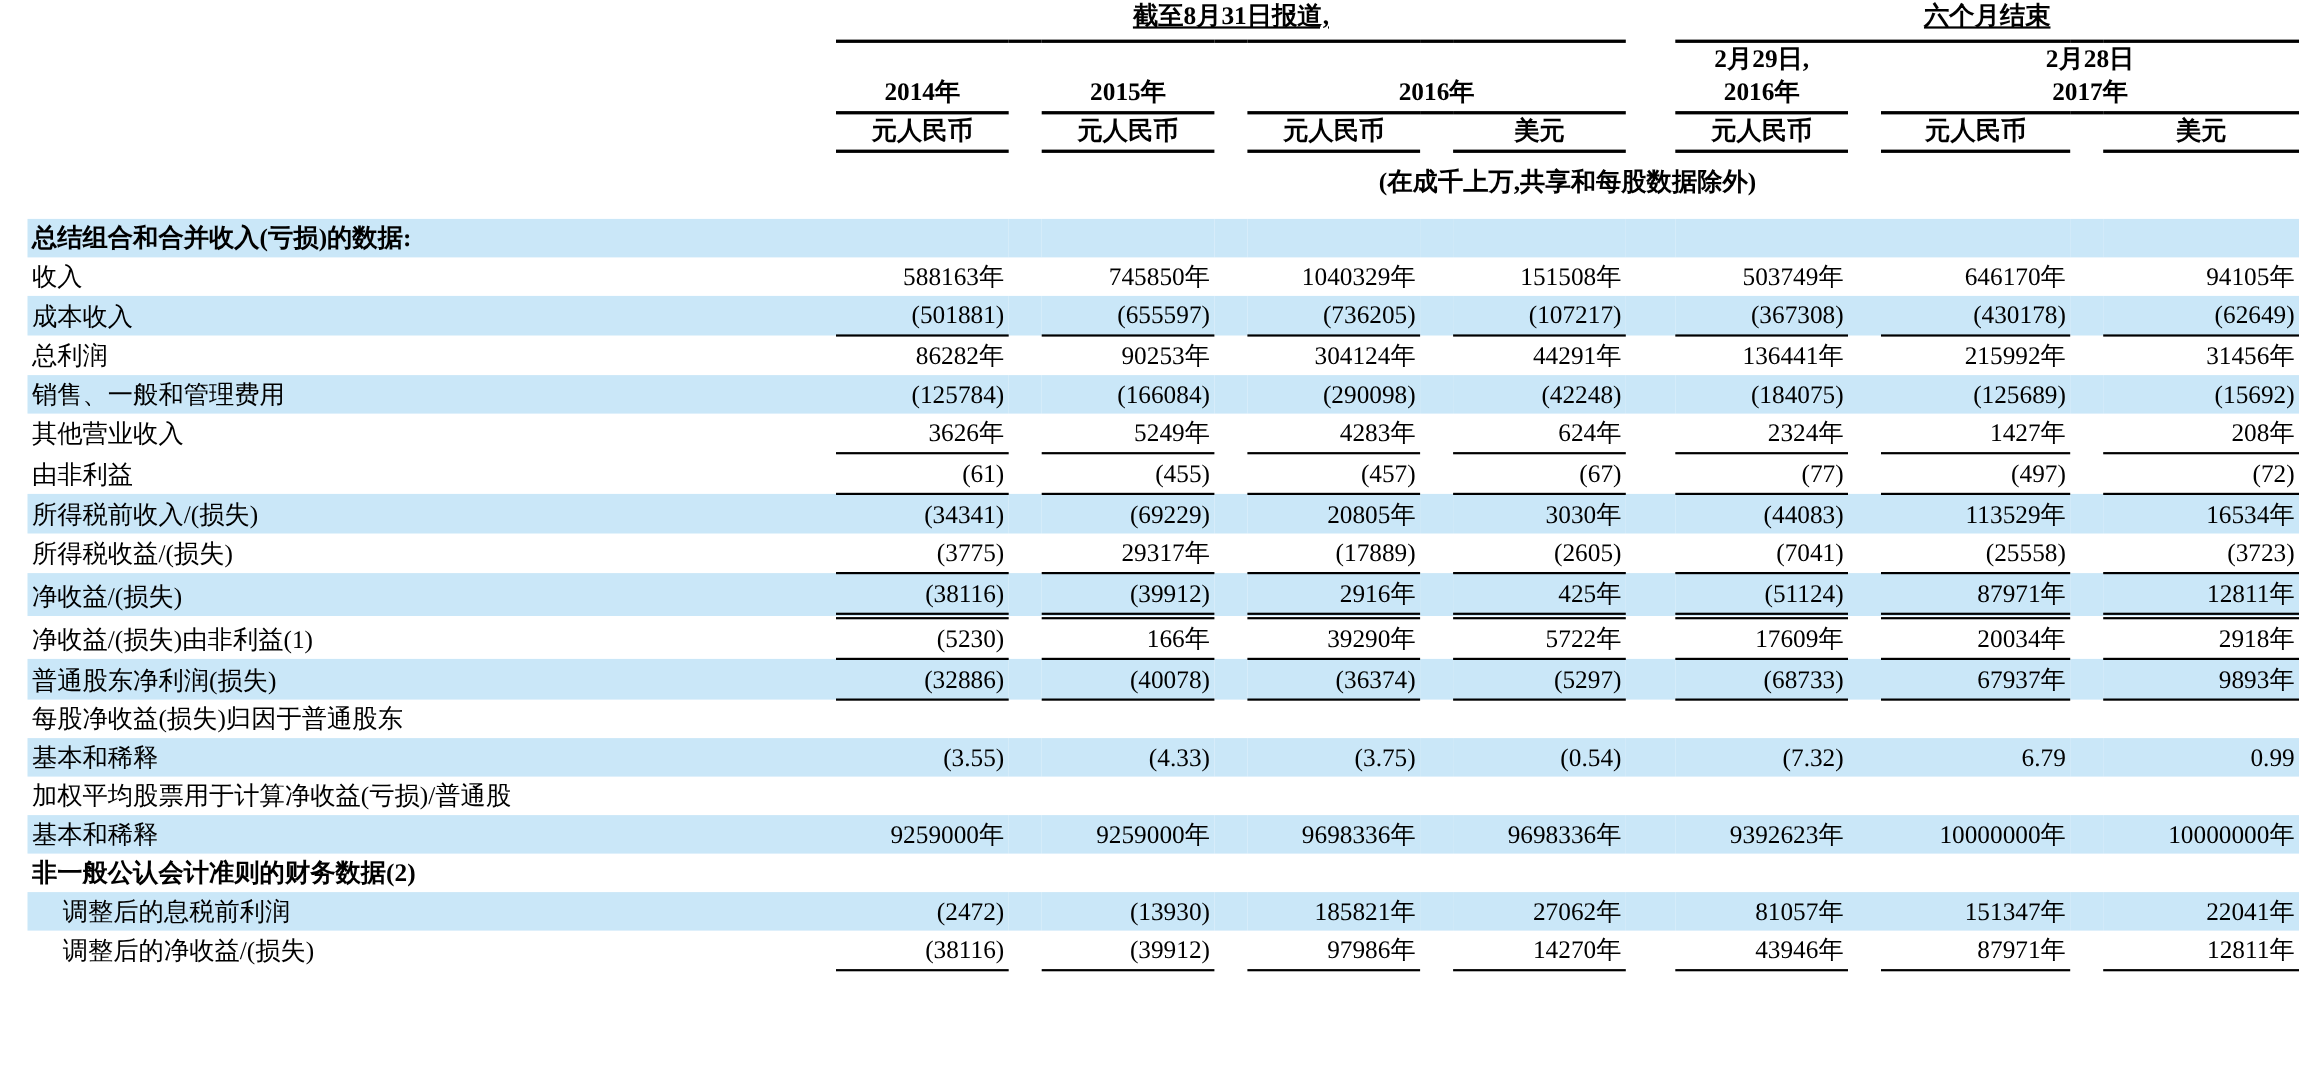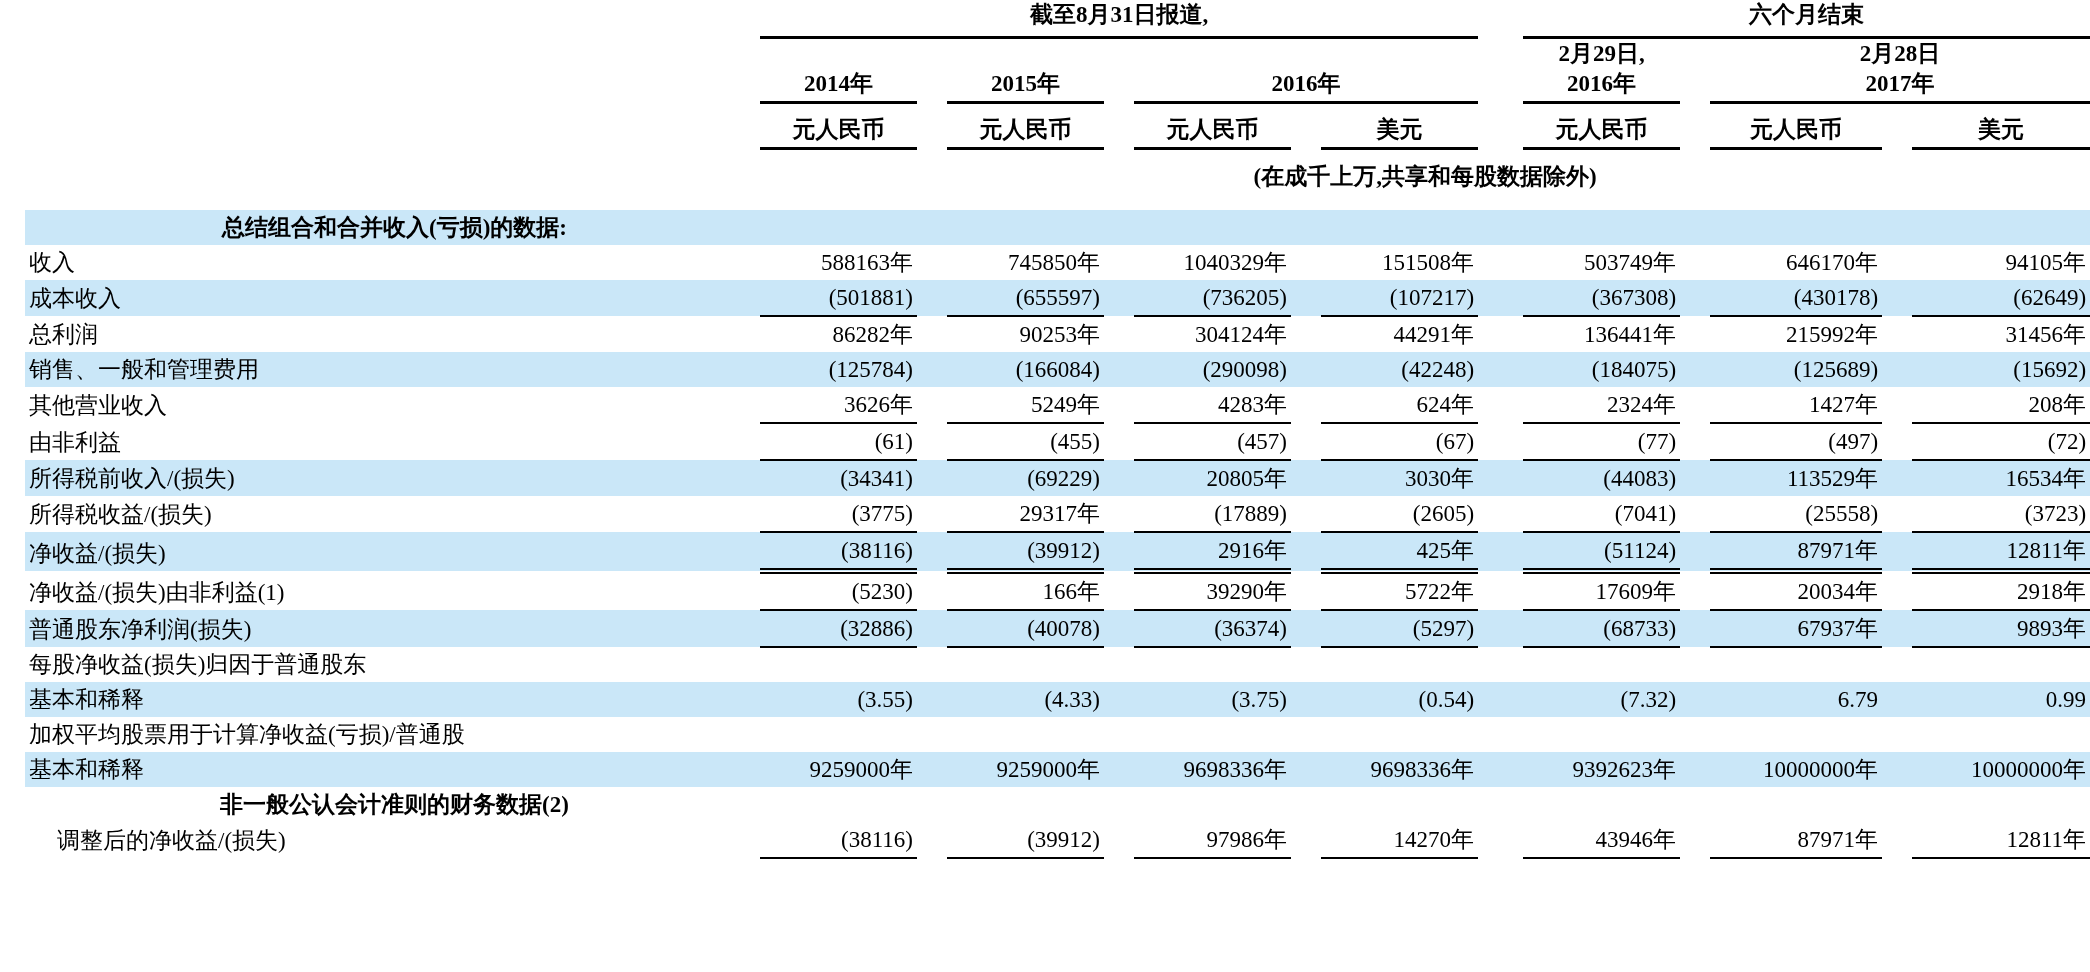--- a/index.html
+++ b/index.html
@@ -20,29 +20,29 @@
   td {
     padding: 0;
     font-size: 23px;
     line-height: 35px;
     white-space: nowrap;
     vertical-align: bottom;
     overflow: visible;
   }
   
   thead td { font-weight: bold; text-align: center; }
-  .grp      { line-height: 30px; padding-bottom: 6px; border-bottom: 3px solid var(--rule); }
+  .grp      { line-height: 30px; padding-bottom: 6px; border-bottom: 3px solid var(--rule); text-decoration: underline; }
   .dateline { line-height: 30px; }
   .yr       { line-height: 30px; padding-bottom: 2px; border-bottom: 3px solid var(--rule); }
-  .cur      { line-height: 30px; padding-top: 11px; padding-bottom: 2px; border-bottom: 3px solid var(--rule); }
+  .cur      { line-height: 30px; padding-top: 0; padding-bottom: 2px; border-bottom: 3px solid var(--rule); }
   .note     { line-height: 30px; padding-top: 12px; padding-bottom: 18px; }
   
   .lbl { text-align: left; padding-left: 4px; }
   .ind { padding-left: 32px; }
-  .b   { font-weight: bold; text-align: center; }
+  .b   { font-weight: bold; }
   .num { text-align: right; padding-right: 4px; }
   .r1  { border-bottom: 2px solid var(--rule); }
   .r2  { border-bottom: 6px double var(--rule); }
   tr.shade { background: var(--shade); }
 </style>
 </head>
 <body>
 
 <div class="wrap">
   <table>
@@ -374,20 +374,36 @@
           <td class="num"></td>
           <td></td>
           <td class="num"></td>
           <td></td>
           <td class="num"></td>
           <td></td>
           <td class="num"></td>
           <td></td>
           <td class="num"></td>
         </tr>
+        <tr class="shade">
+          <td class="lbl ind">调整后的息税前利润</td>
+          <td class="num">(2472)</td>
+          <td></td>
+          <td class="num">(13930)</td>
+          <td></td>
+          <td class="num">185821年</td>
+          <td></td>
+          <td class="num">27062年</td>
+          <td></td>
+          <td class="num">81057年</td>
+          <td></td>
+          <td class="num">151347年</td>
+          <td></td>
+          <td class="num">22041年</td>
+        </tr>
         <tr>
           <td class="lbl ind">调整后的净收益/(损失)</td>
           <td class="num r1">(38116)</td>
           <td></td>
           <td class="num r1">(39912)</td>
           <td></td>
           <td class="num r1">97986年</td>
           <td></td>
           <td class="num r1">14270年</td>
           <td></td>

